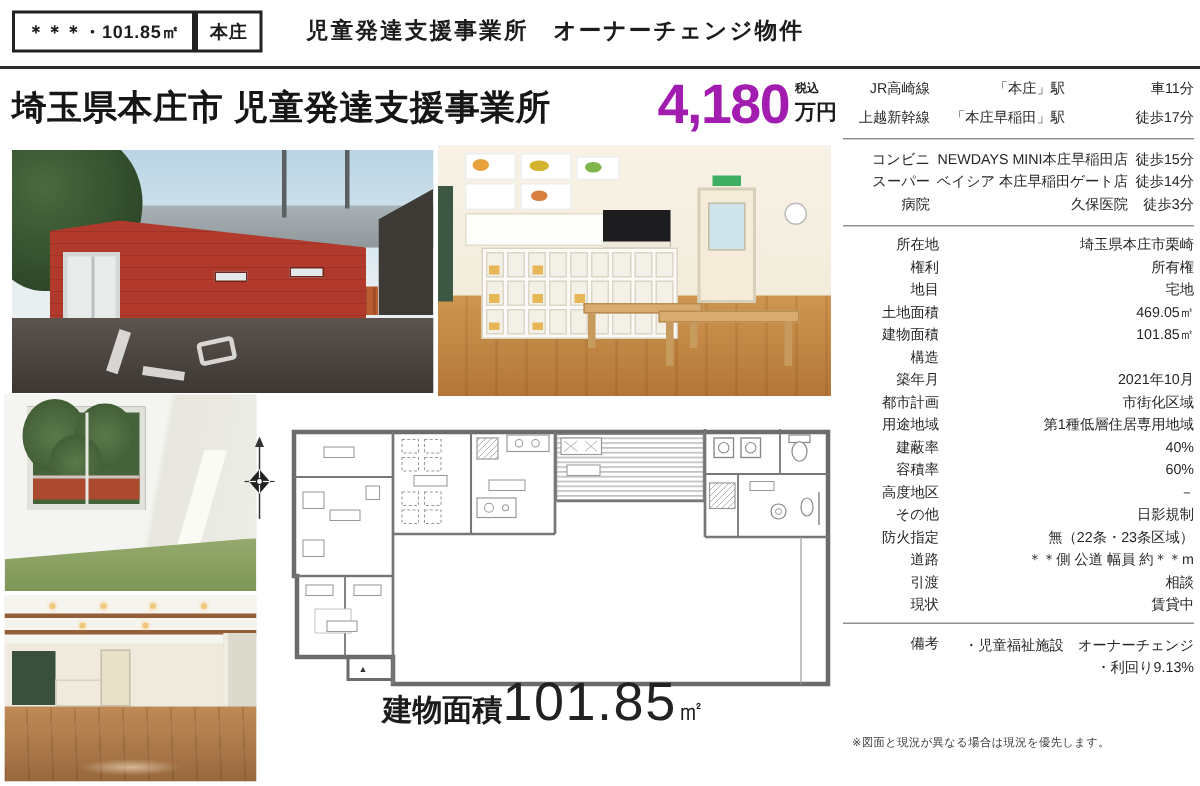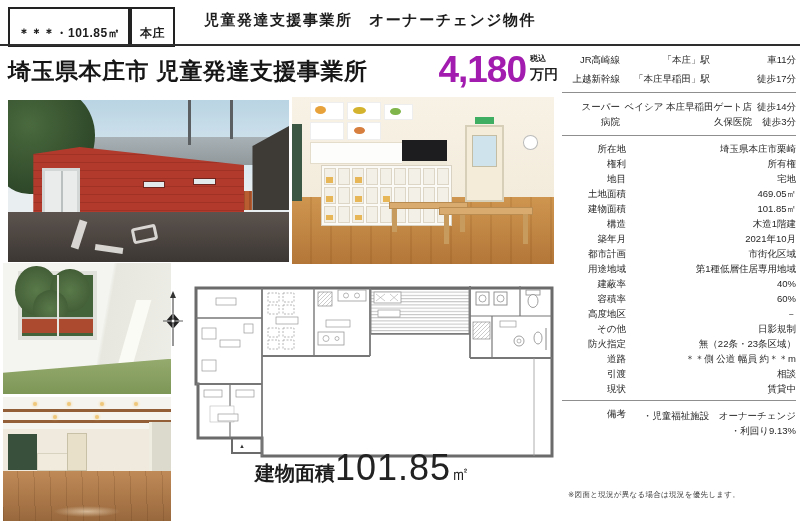--- a/index.html
+++ b/index.html
@@ -1,21 +1,21 @@
 <!DOCTYPE html>
 <html><head>
 <meta charset="utf-8">
 <style>
   * { margin:0; padding:0; box-sizing:border-box; }
   body { background:#888; }
   .page { position:relative; width:800px; height:524px; background:#fff; overflow:hidden;
           font-family:"Liberation Sans","DejaVu Sans",sans-serif; color:#1c1c1c; margin:0 auto; }
 
   
-  .badge { position:absolute; top:7px; border:2px solid #222; padding:16px 8px 3px;
+  .badge { position:absolute; top:7px; border:2px solid #222; padding:4px 8px 3px;
            font-size:12px; font-weight:700; letter-spacing:.5px; background:#fff; }
   .header-title { position:absolute; left:204px; top:11px; font-size:15px; font-weight:700; letter-spacing:1.5px; }
   .header-rule { position:absolute; left:0; top:44px; width:800px; height:2px; background:#2e2e2e; }
 
   
   .listing-title { position:absolute; left:8px; top:56px; font-size:23px; font-weight:700; letter-spacing:.5px; color:#161616; }
   .price-wrap { position:absolute; left:418px; top:51px; width:140px; display:flex; justify-content:flex-end; align-items:flex-start; }
   .price-value { font-size:37px; font-weight:700; line-height:1; letter-spacing:-1px; color:#a21caf; }
   .price-side { display:flex; flex-direction:column; margin-left:4px; padding-top:2px;font-family:Liberation Mono, monospace; }
   .price-tax { font-size:8px; font-weight:700; }
@@ -135,20 +135,25 @@
       </div>
         <div class="access-row">
         <span class="lbl">上越新幹線</span>
         <span class="val">「本庄早稲田」駅</span>
         <span class="note">徒歩17分</span>
       </div>
       </div>
     <div class="divider"></div>
     <div class="sec-facilities">
         <div class="facility-row">
+        <span class="lbl">コンビニ</span>
+        <span class="val">NEWDAYS MINI本庄早稲田店</span>
+        <span class="note">徒歩15分</span>
+      </div>
+        <div class="facility-row">
         <span class="lbl">スーパー</span>
         <span class="val">ベイシア 本庄早稲田ゲート店</span>
         <span class="note">徒歩14分</span>
       </div>
         <div class="facility-row">
         <span class="lbl">病院</span>
         <span class="val">久保医院</span>
         <span class="note">徒歩3分</span>
       </div>
       </div>
@@ -169,21 +174,20 @@
         <div class="detail-row">
         <span class="lbl">土地面積</span>
         <span class="val">469.05㎡</span>
       </div>
         <div class="detail-row">
         <span class="lbl">建物面積</span>
         <span class="val">101.85㎡</span>
       </div>
         <div class="detail-row">
         <span class="lbl">構造</span>
-        <span class="val">木造1階建</span>
       </div>
         <div class="detail-row">
         <span class="lbl">築年月</span>
         <span class="val">2021年10月</span>
       </div>
         <div class="detail-row">
         <span class="lbl">都市計画</span>
         <span class="val">市街化区域</span>
       </div>
         <div class="detail-row">

